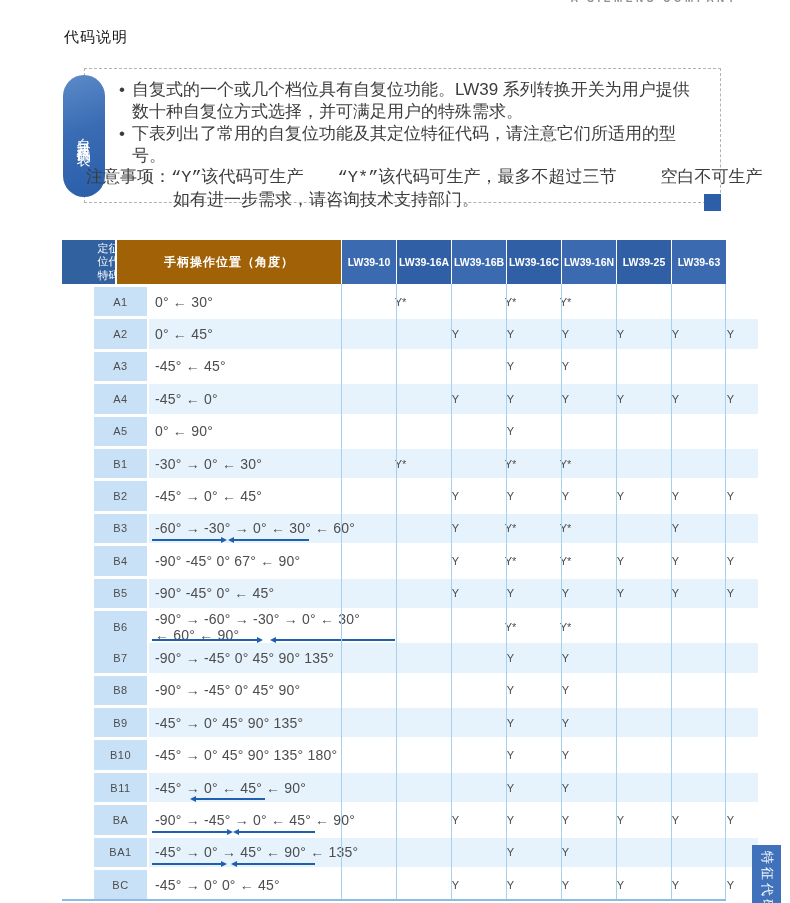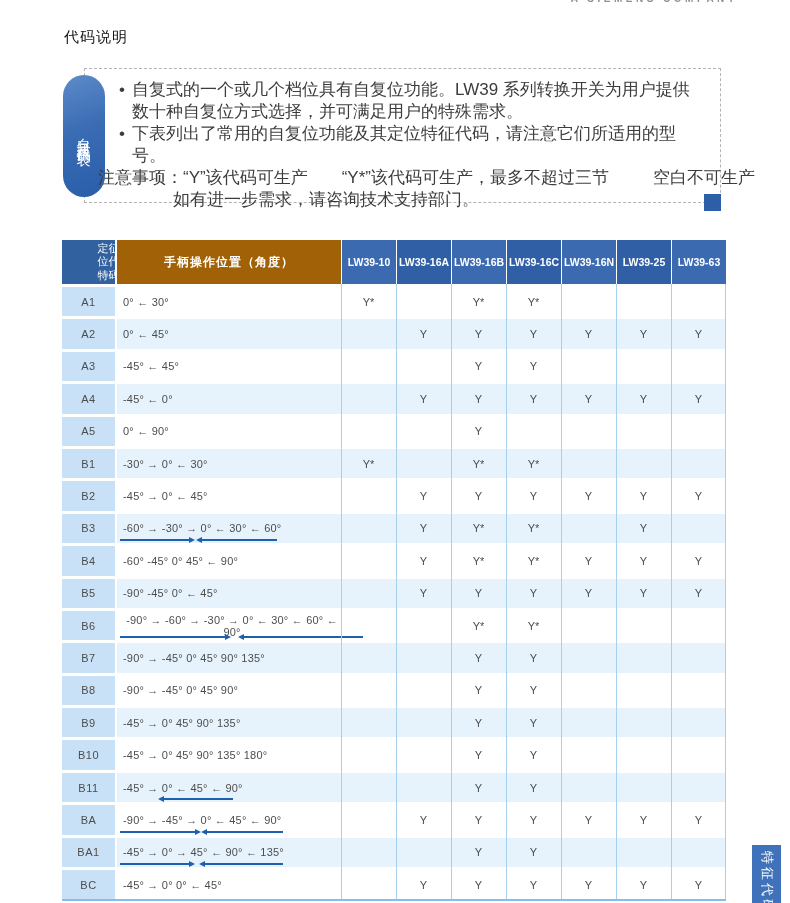--- a/index.html
+++ b/index.html
@@ -32,43 +32,43 @@
     border-radius:21px;
     background:linear-gradient(160deg,#5d8bc9 0%,#3a6cb4 45%,#2a5ea9 100%);
     display:flex;align-items:center;justify-content:center;
     writing-mode:vertical-rl;text-orientation:upright;
     color:#fff;font-size:14px;letter-spacing:3px;font-weight:500;
   }
   .box-content{position:absolute;left:0;top:10px;width:100%;font-size:17px;color:#3c3c3c;}
   .bullets{list-style:none;margin:0;padding:0 14px 0 34px;}
   .bullets li{position:relative;padding-left:13px;line-height:22px;}
   .bullets li::before{content:"•";position:absolute;left:0;top:0;color:#3c3c3c;}
-  .note-line{margin-left:13px;line-height:22px;white-space:nowrap;}
+  .note-line{margin-left:1px;line-height:22px;white-space:nowrap;font-family:Liberation Mono, monospace;}
   .note-item:nth-child(2){margin-left:34px;}
   .note-item:nth-child(3){margin-left:44px;}
   .note-footer{margin-left:88px;line-height:22px;}
   .corner-square{position:absolute;right:-1px;bottom:-9px;width:17px;height:17px;background:#2c5fa8;}
 
   
   .codes-table{position:absolute;left:62px;top:240px;width:664px;}
   .grid-row{display:grid;grid-template-columns:53px 2px 224px repeat(7,55px);}
   .thead{height:44px;}
   .thead .grid-row{height:44px;}
   .th{display:flex;align-items:center;justify-content:center;color:#fff;text-align:center;}
   .th-code{background:#31619f;font-size:11px;line-height:13.5px;padding-left:40px;}
   .th-pos{background:#a16207;font-size:12px;font-weight:bold;letter-spacing:1px;}
   .th-model{font-size:10.5px;font-weight:bold;border-left:1px solid #fff;box-sizing:border-box;}
   .th-model.shade-a{background:#3b6ab1;}
   .th-model.shade-b{background:#315fa5;}
   .row{margin-top:3px;height:29.4px;}
-  .row .grid-row{height:29.4px;}
+  .row .grid-row{height:29.4px;margin-left:32px;}
   .cell{display:flex;align-items:center;font-size:11px;color:#4d4d4d;}
   .cell-code{justify-content:center;background:#c9e1f6;letter-spacing:0.5px;}
   .cell-gap{background:#fff;}
-  .cell-pos{position:relative;padding-left:6px;font-size:11px;letter-spacing:0.2px;box-sizing:border-box;text-align:center;}
+  .cell-pos{position:relative;padding-left:6px;font-size:14px;letter-spacing:0.2px;box-sizing:border-box;}
   .cell-val{justify-content:center;}
   .row.alt .cell-pos,.row.alt .cell-val{background:#e7f3fc;}
   .row:not(.alt) .cell-pos,.row:not(.alt) .cell-val{background:#ffffff;}
   .arrow{position:absolute;bottom:2px;height:2px;background:#1e5fae;}
   .arrow .head{position:absolute;top:-2px;width:0;height:0;border-top:3px solid transparent;border-bottom:3px solid transparent;}
   .arrow.dir-right .head{right:-5px;border-left:6px solid #1e5fae;}
   .arrow.dir-left .head{left:-5px;border-right:6px solid #1e5fae;}
   .vline{position:absolute;top:44px;bottom:0;width:1px;background:#a6d0ee;}
   .bottom-line{position:absolute;left:0;right:0;bottom:-2px;height:2px;background:#8abde6;}
 
@@ -258,21 +258,21 @@
             <div class="cell cell-val"></div>
             <div class="cell cell-val">Y</div>
             <div class="cell cell-val"></div>
           </div>
         </div>
         <div class="row">
           <div class="grid-row">
             <div class="cell cell-code">B4</div>
             <div class="cell-gap"></div>
             <div class="cell cell-pos">
-              <span>-60° -45° 0° 45° ← 90°</span>
+              <span>-90° -45° 0° 67° ← 90°</span>
             </div>
             <div class="cell cell-val"></div>
             <div class="cell cell-val">Y</div>
             <div class="cell cell-val">Y*</div>
             <div class="cell cell-val">Y*</div>
             <div class="cell cell-val">Y</div>
             <div class="cell cell-val">Y</div>
             <div class="cell cell-val">Y</div>
           </div>
         </div>

